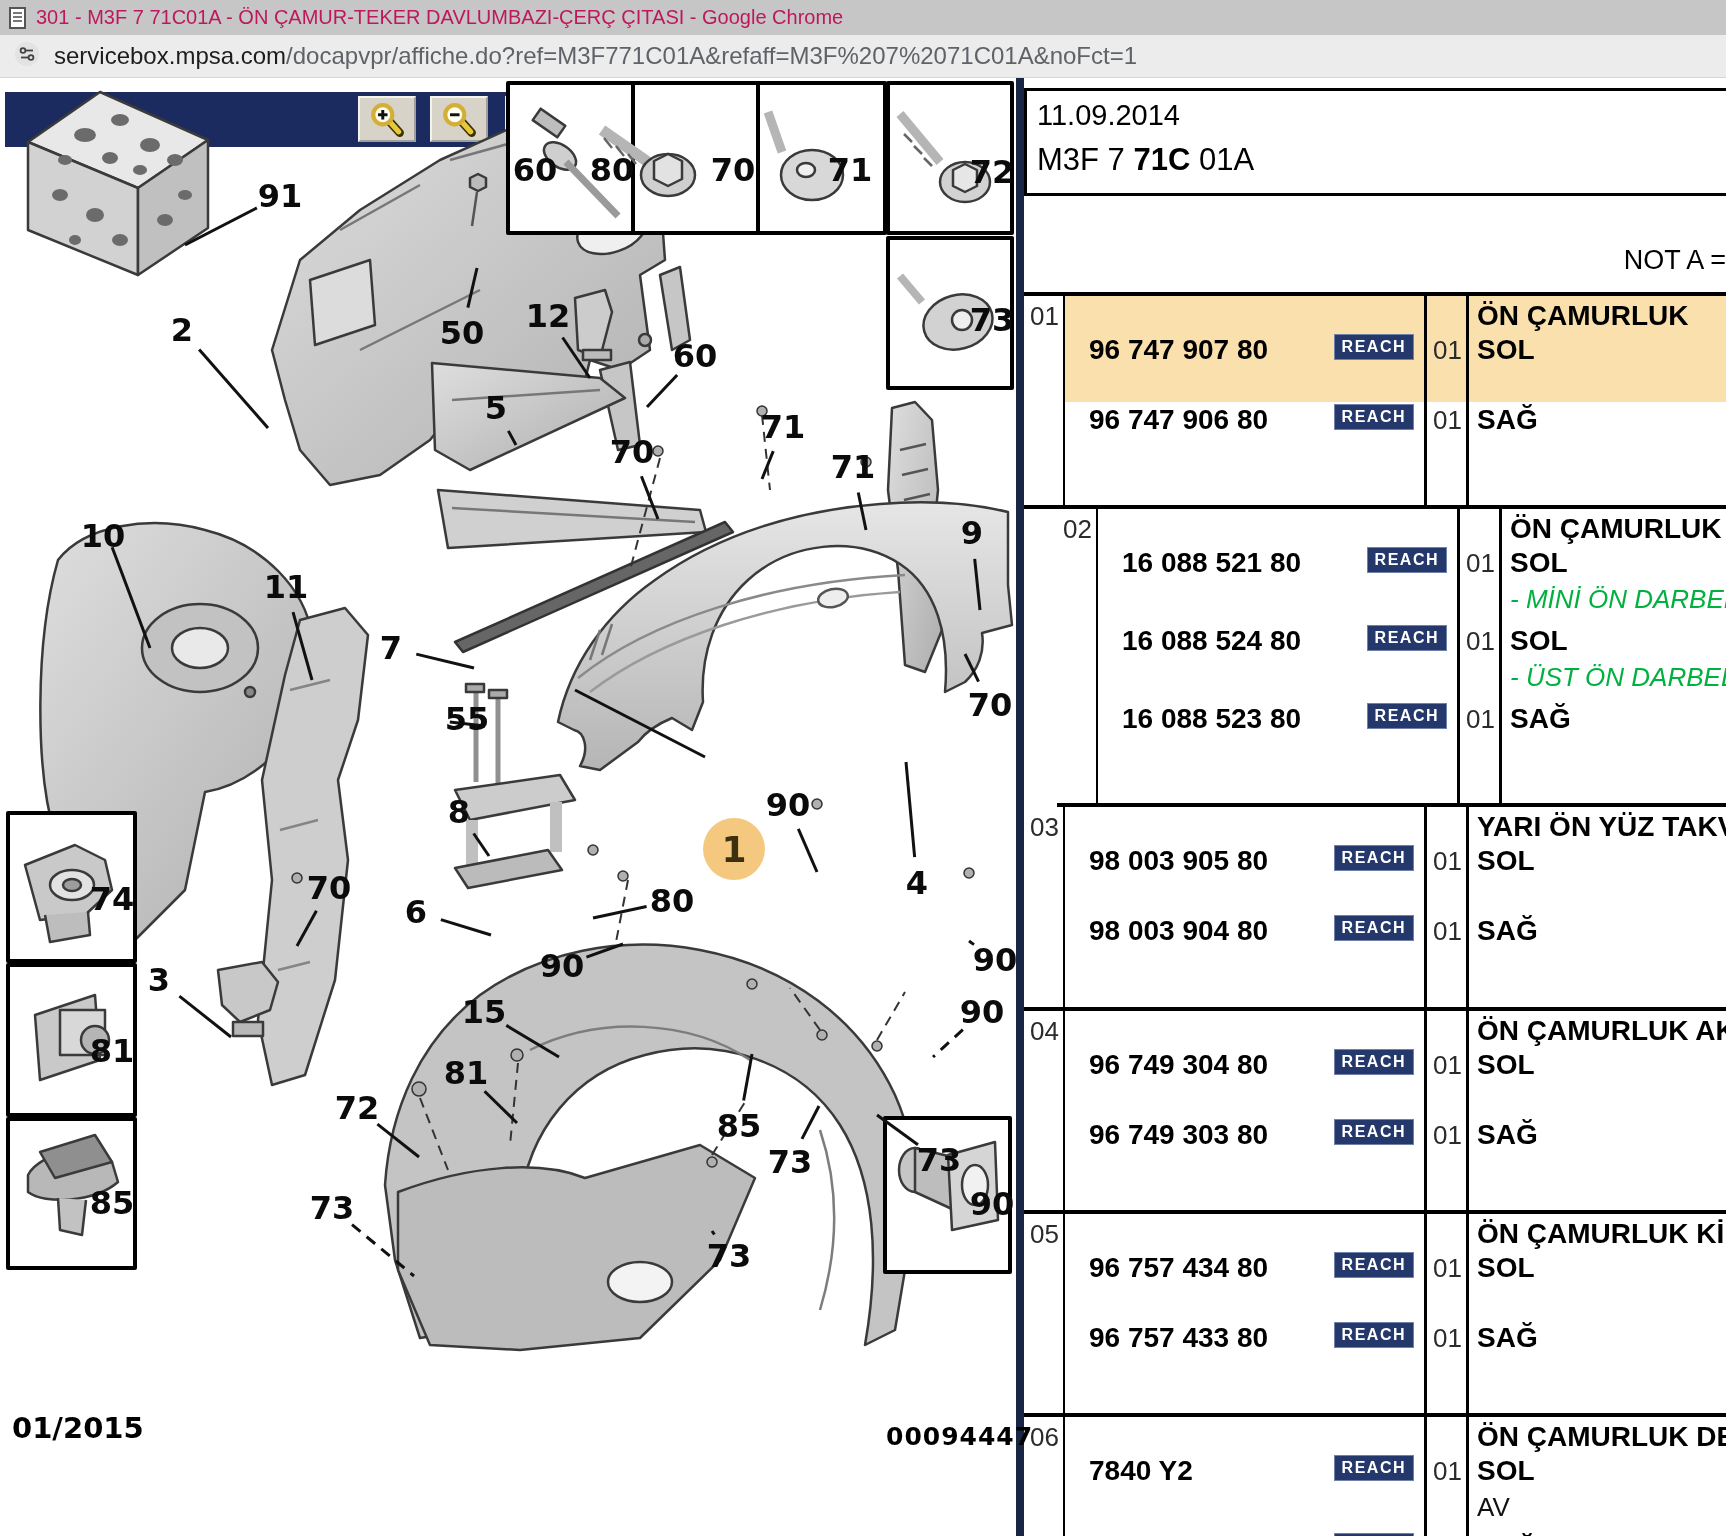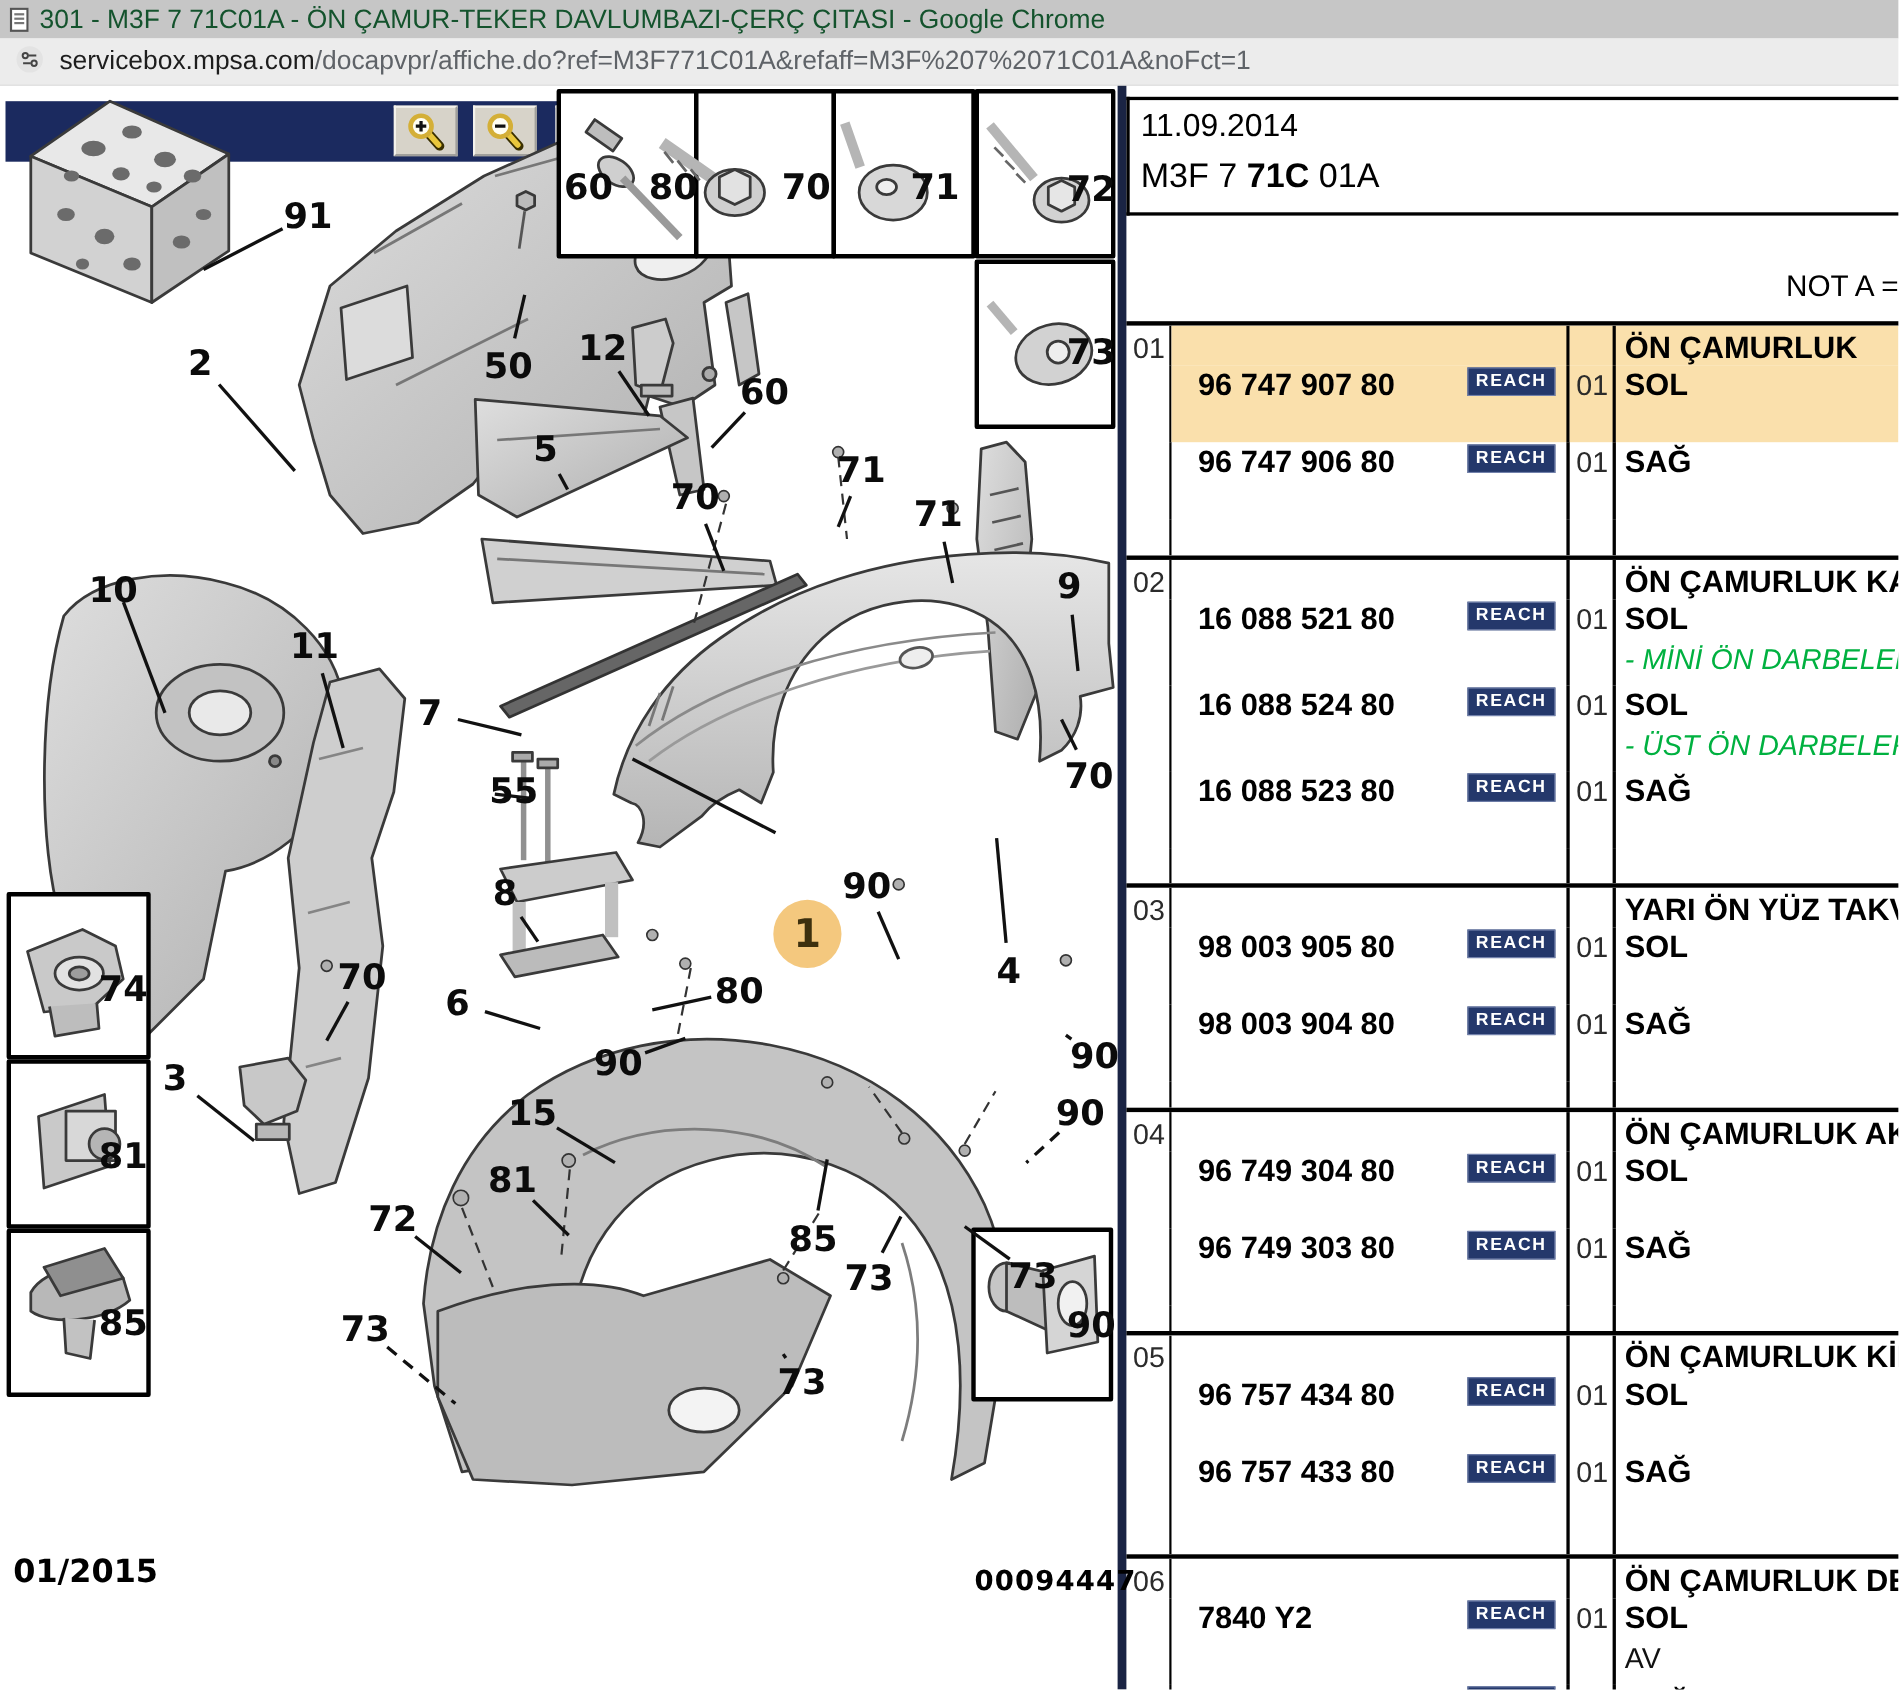--- a/index.html
+++ b/index.html
@@ -5,21 +5,21 @@
   html,body{margin:0;padding:0;}
   body{width:1726px;height:1536px;overflow:hidden;background:#fff;position:relative;
        font-family:"Liberation Sans",sans-serif;}
   
   .titlebar{position:absolute;left:0;top:0;width:1726px;height:35px;background:#c6c6c6;
             display:flex;align-items:center;gap:10px;padding-left:9px;box-sizing:border-box;}
   .titlebar .doc-icon{width:17px;height:22px;background:#fff;border:2px solid #555;
             box-sizing:border-box;position:relative;}
   .titlebar .doc-icon:before{content:"";position:absolute;left:2px;top:3px;right:2px;height:2px;
             background:#777;box-shadow:0 4px 0 #777,0 8px 0 #777;}
-  .titlebar .title{font-size:24px;color:#14532d;}
+  .titlebar .title{font-size:20px;color:#be185d;}
   .urlbar{position:absolute;left:0;top:35px;width:1726px;height:43px;background:#ececec;
           border-bottom:1px solid #d6d6d6;display:flex;align-items:center;gap:14px;
           padding-left:14px;box-sizing:border-box;}
   .urlbar .url{font-size:24px;}
   .urlbar .domain{color:#1d1d1d;}
   .urlbar .path{color:#5f6368;}
   
   .diagram-panel{position:absolute;left:0;top:78px;width:1016px;height:1458px;background:#fff;}
   .dtoolbar{position:absolute;left:5px;top:14px;width:1008px;height:55px;background:#1b2a5f;}
   .zbtn{position:absolute;top:4px;height:46px;background:#d7d3c9;border:2px outset #f4f2ec;
@@ -425,21 +425,21 @@
         </div>
         <div class="cell c-qty">01</div>
         <div class="cell c-desc">
           <div class="d">SAĞ</div>
         </div>
         <div class="cell c-ref"></div>
         <div class="cell c-pn"></div>
         <div class="cell c-qty"></div>
         <div class="cell c-desc"></div>
       </div>
-      <div class="block" style="height: 298px; grid-template-rows: 36px 78px 78px 70px 1fr;">
+      <div class="block" style="height: 298px; grid-template-rows: 36px 78px 78px 70px 1fr; margin-left: 33px;">
         <div class="cell c-ref">02</div>
         <div class="cell c-pn"></div>
         <div class="cell c-qty"></div>
         <div class="cell c-desc title-cell">ÖN ÇAMURLUK KAPLA</div>
         <div class="cell c-ref"></div>
         <div class="cell c-pn">
           <span class="pn">16 088 521 80</span>
           <span class="badge">REACH</span>
         </div>
         <div class="cell c-qty">01</div>

